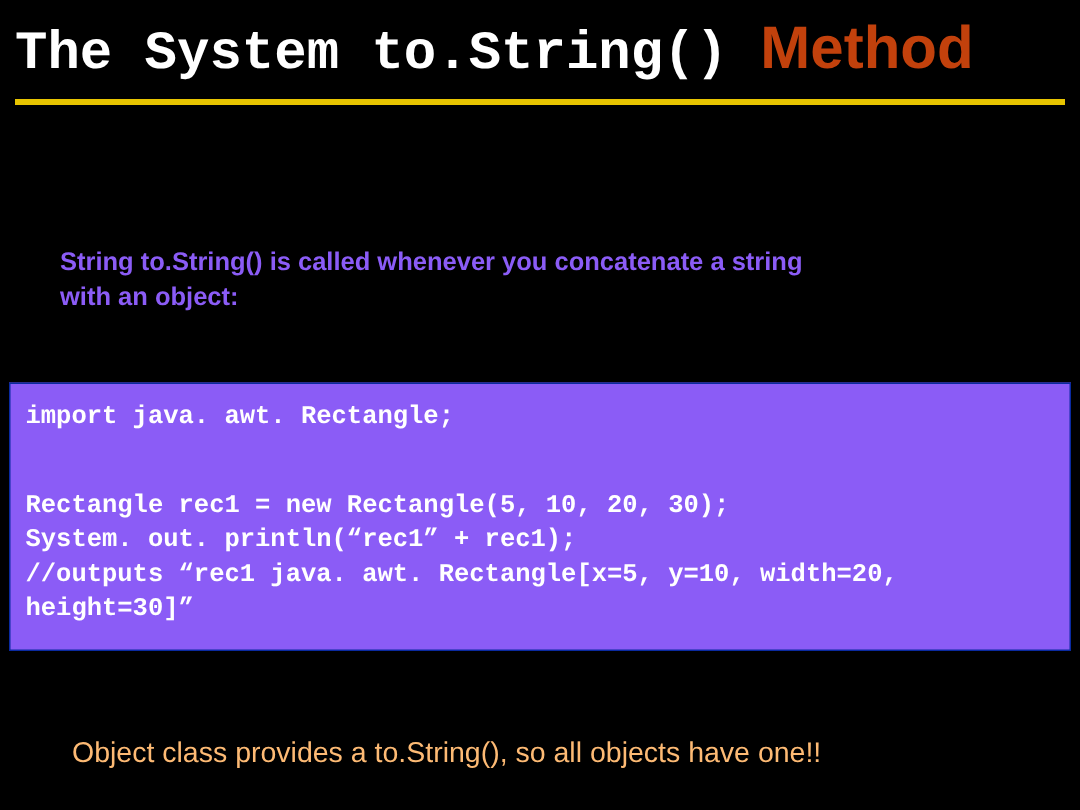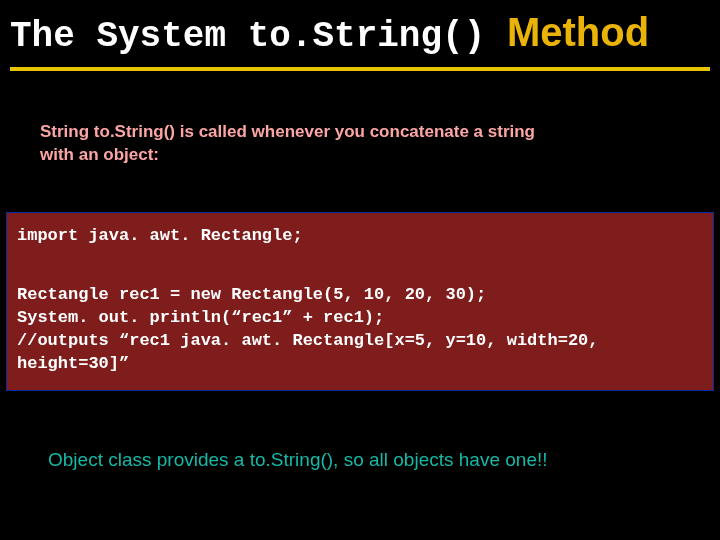--- a/index.html
+++ b/index.html
@@ -22,54 +22,55 @@
   .title {
     font-family: "Courier New", Courier, monospace;
     font-weight: bold;
     font-size: 36px;
     color: #fff;
     line-height: 1.1;
     display: inline;
   }
   .title .method-word {
     font-family: Arial, Helvetica, sans-serif;
-    color: #eab308;
+    color: #c2410c;
     font-weight: bold;
     font-size: 40px;
   }
   .rule {
     margin: 4px 10px 0 10px;
     height: 4px;
     background: #e7c400;
   }
   .lead {
     padding: 50px 40px 0 40px;
     font-size: 17px;
     font-weight: bold;
-    color: #fca5a5;
+    color: #8b5cf6;
     line-height: 1.35;
     max-width: 600px;
+    margin-top: 44px;
   }
   .codebox {
     margin: 46px 6px 0 6px;
-    background: #7f1d1d;
+    background: #8b5cf6;
     border: 1px solid #0a2aa0;
     padding: 12px 10px 14px 10px;
     color: #fff;
     font-family: "Courier New", Courier, monospace;
     font-weight: bold;
     font-size: 17px;
     line-height: 1.35;
     white-space: pre-wrap;
   }
   .codebox .gap { height: 36px; }
   .foot {
     padding: 58px 38px 0 48px;
     font-size: 19px;
-    color: #14b8a6;
+    color: #fdba74;
   }
 </style>
 </head>
 <body>
 
 <div class="slide">
 
   <div class="title-wrap">
     <span class="title">
       <span>The System to.String()</span>

